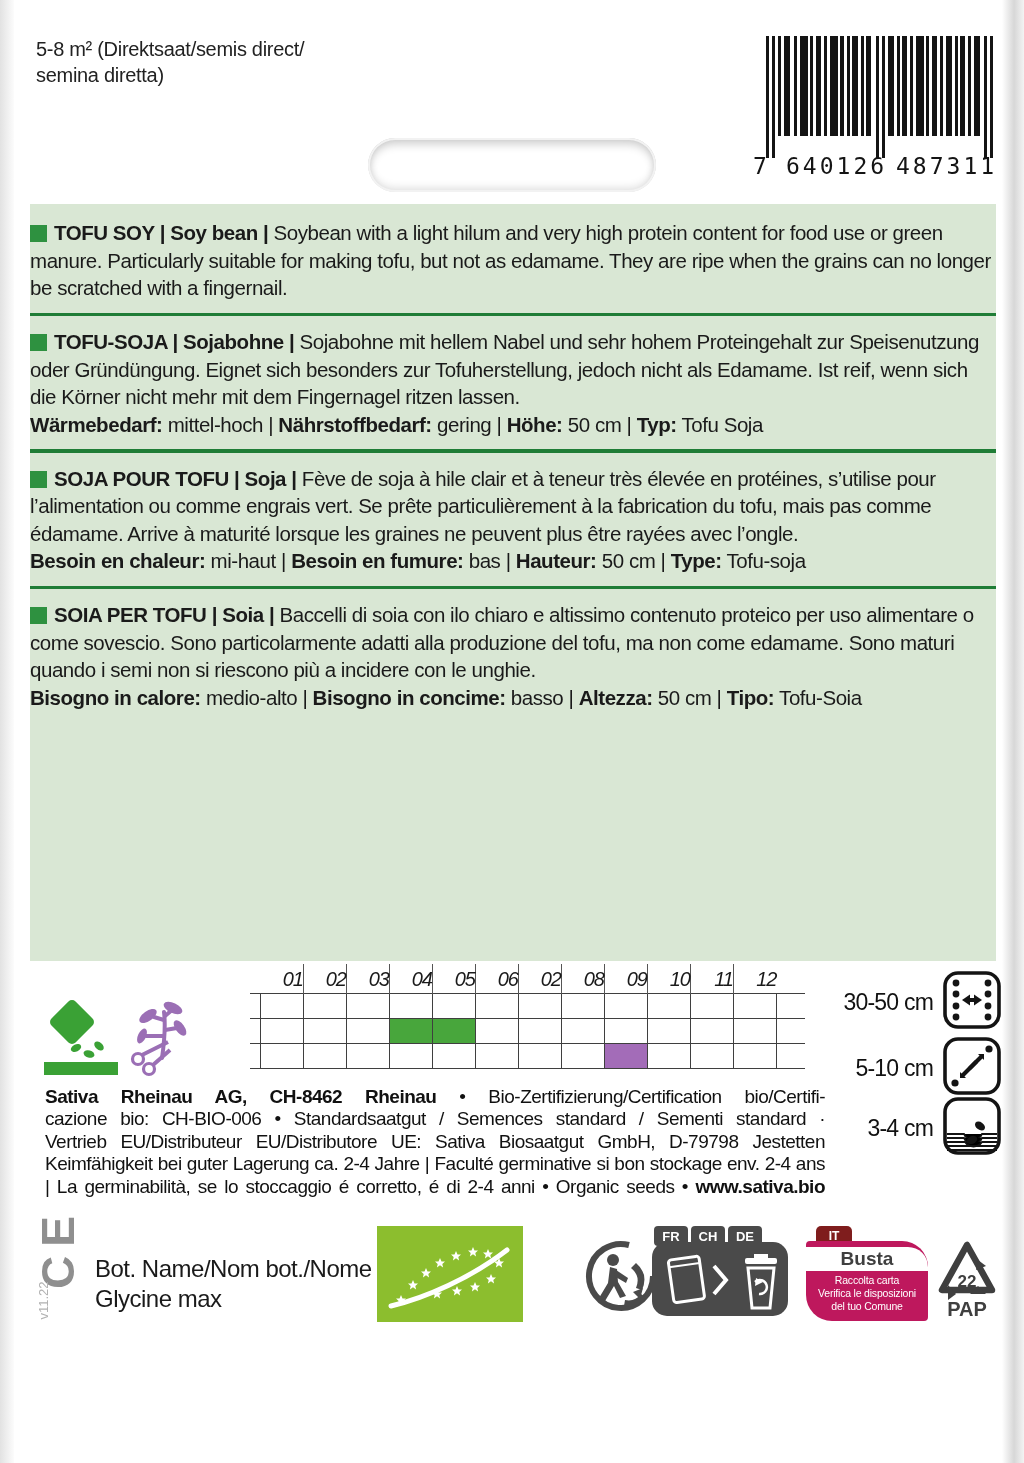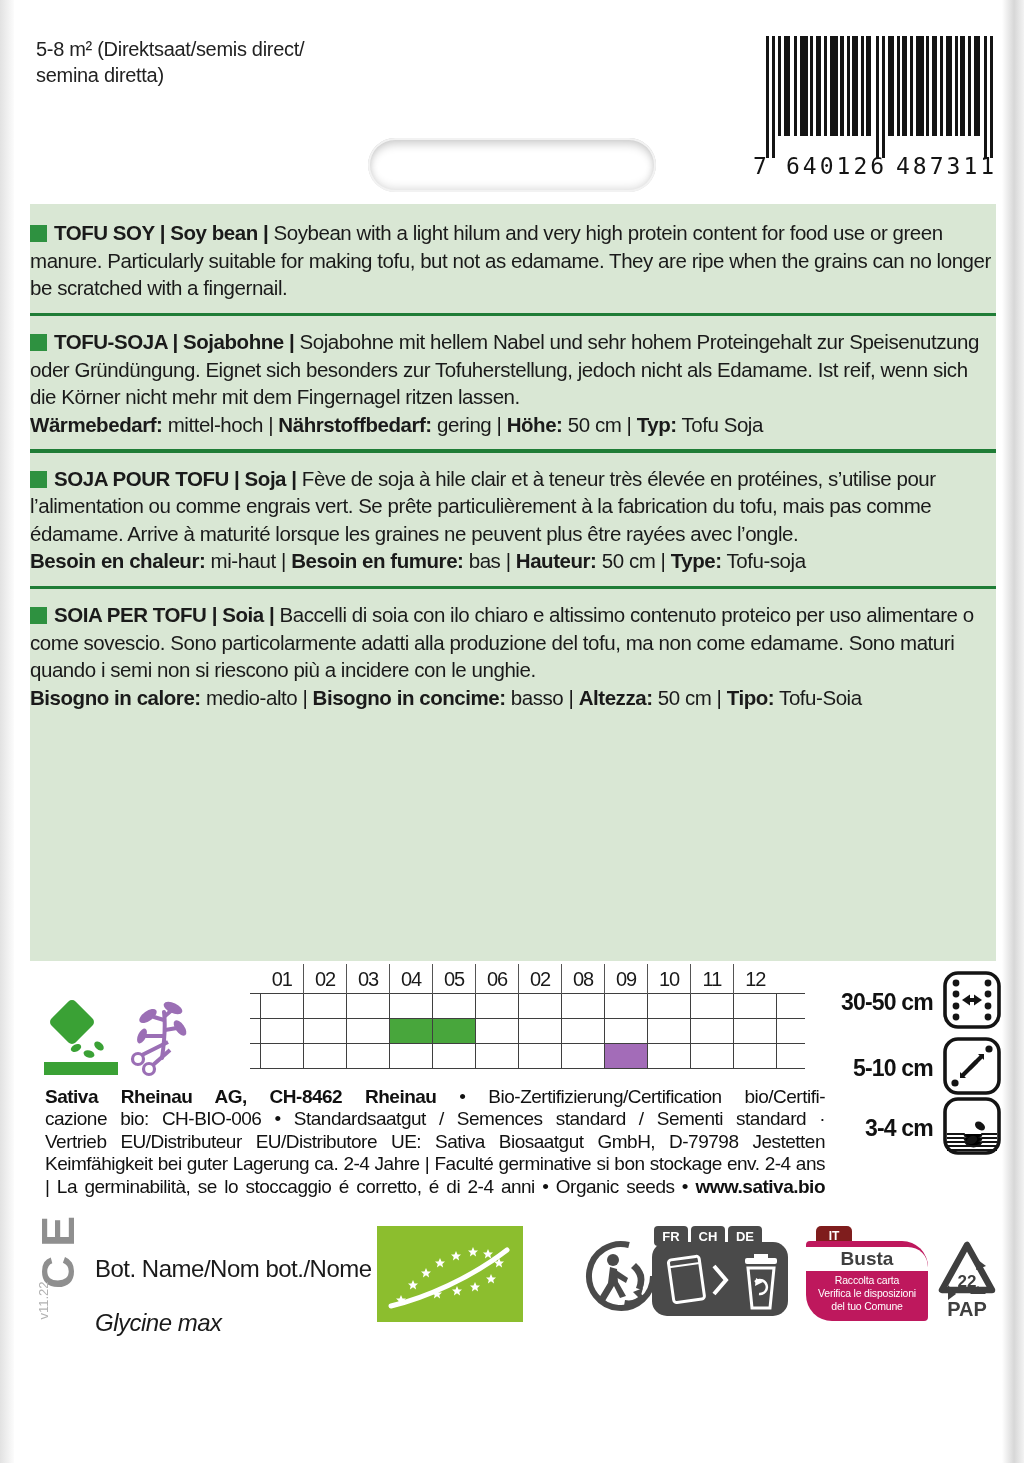--- a/index.html
+++ b/index.html
@@ -27,50 +27,50 @@
   .block p{margin:0;}
   .bold{font-weight:bold;}
   .bullet{display:inline-block;width:17px;height:17px;background:#2e9140;margin-right:7px;
     vertical-align:-2px;}
   .sep{height:3.5px;background:#1f7d36;margin:11px 0 12px 0;}
 
   
   .cal-wrap{position:absolute;left:250px;top:964px;}
   table.cal{border-collapse:collapse;}
   table.cal td{padding:0;}
-  .mh{width:42px;height:27px;text-align:center;vertical-align:bottom;font-size:20px;
-    letter-spacing:-1px;border-right:1.4px solid #555;padding-bottom:2px !important;}
+  .mh{width:42px;height:27px;text-align:right;vertical-align:bottom;font-size:20px;
+    letter-spacing:-1px;border-right:1.4px solid #555;padding-bottom:2px !important;font-style:italic;}
   .mh-last{border-right:none;}
   .ohh{border:none;}
   .oh-l{width:10px;}
   .oh-r{width:28px;}
   .bc{width:42px;height:24px;border:1.7px solid #3f3f3f;}
   .ohb{border-top:1.7px solid #3f3f3f;border-bottom:1.7px solid #3f3f3f;border-left:none;border-right:none;}
   .g{background:#48a63c;}
   .p{background:#a36cb8;}
 
   .legend-icons{position:absolute;left:42px;top:1000px;display:flex;gap:8px;align-items:flex-end;}
 
   .spacing-row{position:absolute;left:826px;width:176px;display:flex;align-items:center;
-    justify-content:flex-end;gap:9px;font-weight:bold;}
+    justify-content:flex-end;gap:9px;}
   .spacing-label{font-size:23px;letter-spacing:-0.8px;color:#111;}
 
   
   .company{position:absolute;left:33px;top:1086px;width:792px;font-size:19px;line-height:22.4px;
     letter-spacing:-0.5px;color:#111;}
   .jline{text-align:justify;text-align-last:justify;margin-left:12px;}
 
   
   .ce{position:absolute;left:10px;top:1206px;width:96px;height:84px;display:flex;align-items:center;
     justify-content:center;transform:rotate(-90deg);font-weight:bold;font-size:46px;
     letter-spacing:9px;color:#8f8f8f;}
   .version{position:absolute;left:6px;top:1293px;width:74px;text-align:center;transform:rotate(-90deg);
     font-size:13px;color:#b2b2b2;}
   .botname{position:absolute;left:95px;top:1254px;font-size:24px;line-height:30px;letter-spacing:-0.5px;}
-  .sci{font-style:italic;margin-top:24px;}
+  .sci{}
 
   .eu-logo{position:absolute;left:377px;top:1226px;width:146px;height:96px;}
   .tidyman{position:absolute;left:583px;top:1238px;}
   .sorting{position:absolute;left:650px;top:1224px;}
 
   .busta{position:absolute;left:806px;top:1226px;width:122px;height:96px;}
   .busta-tab{position:absolute;left:10px;top:0;width:36px;height:20px;background:#7f1d1d;color:#fff;
     border-radius:5px 5px 0 0;font-size:12px;font-weight:bold;display:flex;align-items:center;
     justify-content:center;}
   .busta-box{position:absolute;left:0;top:15px;width:122px;height:80px;background:#be185d;

